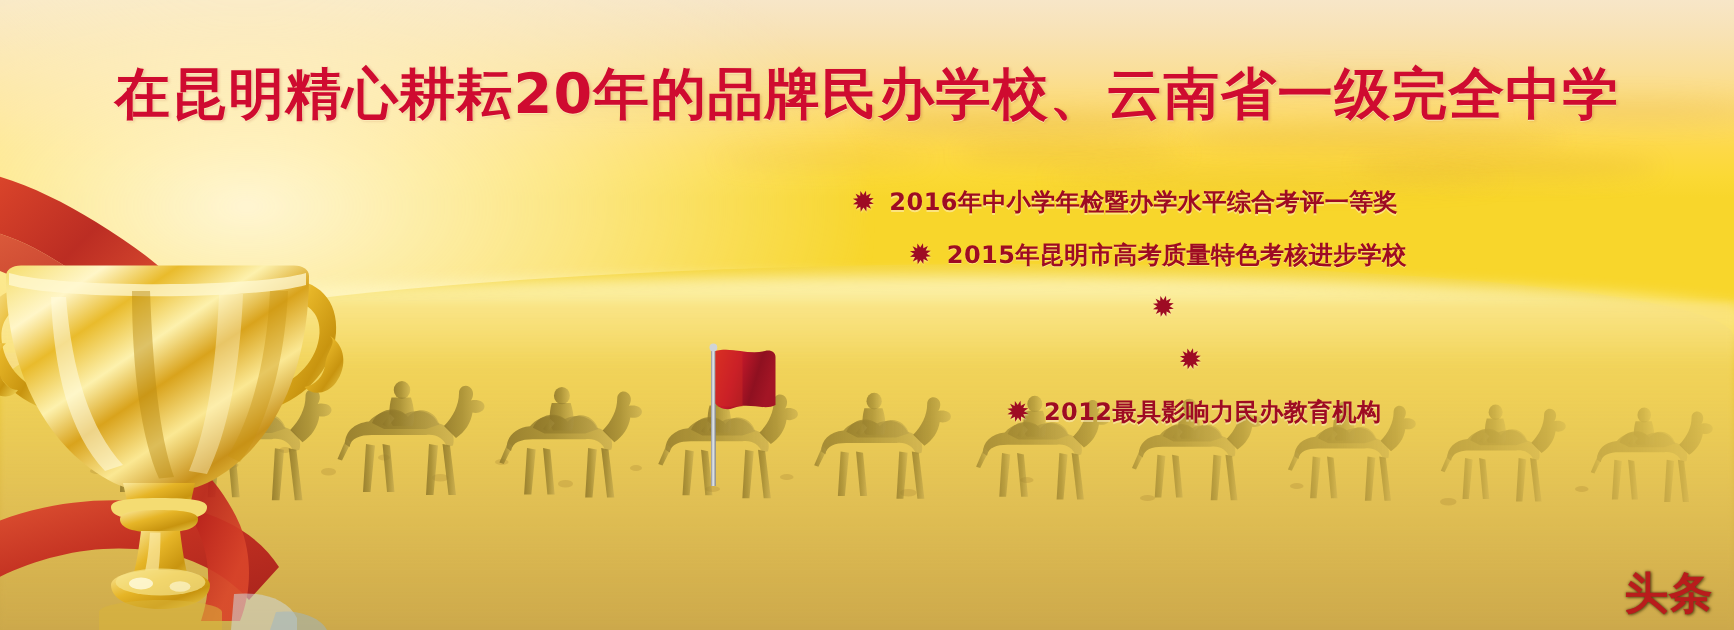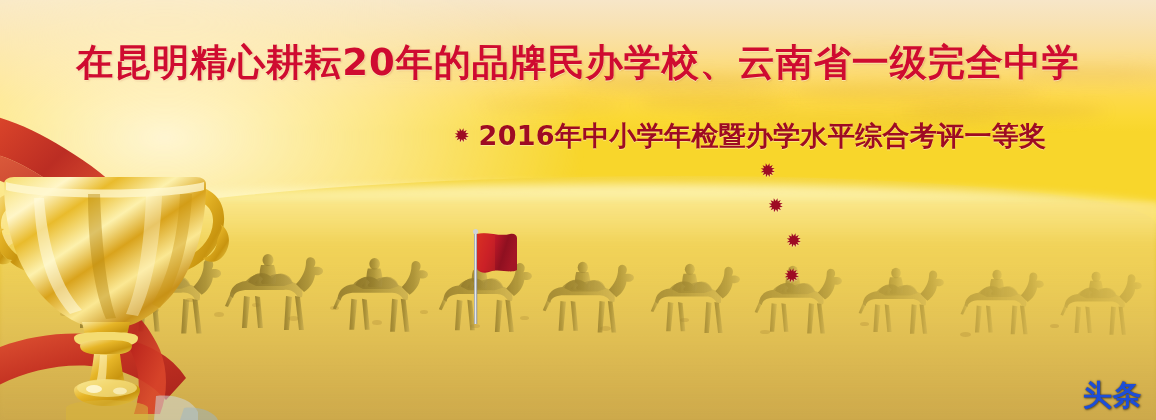--- a/index.html
+++ b/index.html
@@ -122,38 +122,38 @@
     color:#9e0b23;
     font-size:19px;
     line-height:1;
     margin-right:9px;
     display:inline-block;
     transform:rotate(-16deg);
     text-shadow:0 1px 1px rgba(255,235,180,.6);
   }
   .award-row .txt{
     color:#9e0b23;
-    font-size:27px;
+    font-size:16px;
     font-weight:700;
     letter-spacing:.3px;
     text-shadow:0 1px 0 rgba(255,240,195,.55);
     font-family:"DejaVu Sans","Liberation Sans",sans-serif;
   }
   
   .award-row.r1{padding-left:0px;}
   .award-row.r2{padding-left:44px;}
   .award-row.r3{padding-left:60px;}
   .award-row.r4{padding-left:96px;}
   .award-row.r5{padding-left:92px;}
 
   
   .watermark{
     position:absolute;right:14px;bottom:4px;
     display:flex;align-items:flex-start;
-    color:#1d4ed8;
+    color:#b91c1c;
     text-shadow:
       0 0 2px rgba(60,45,10,.75),
       1px 1px 2px rgba(60,45,10,.55);
     font-family:"DejaVu Sans","Liberation Sans",sans-serif;
   }
   .watermark .wm-brand{font-size:29px;font-weight:700;letter-spacing:.5px;}
   .watermark .wm-handle{font-size:28px;font-weight:400;margin-left:7px;letter-spacing:0px;}
 </style>
 </head>
 <body>
@@ -415,32 +415,34 @@
 
   <div class="awards">
 
     <div class="award-row r1">
       <span class="star">✹</span>
       <span class="txt">2016年中小学年检暨办学水平综合考评一等奖</span>
     </div>
 
     <div class="award-row r2">
       <span class="star">✹</span>
+      <span class="txt">2015年昆明市高考质量特色考核进步学校</span>
     </div>
 
     <div class="award-row r3">
       <span class="star">✹</span>
     </div>
 
     <div class="award-row r4">
       <span class="star">✹</span>
     </div>
 
     <div class="award-row r5">
       <span class="star">✹</span>
+      <span class="txt">2012最具影响力民办教育机构</span>
     </div>
 
   </div>
 
   <div class="watermark">
     <span class="wm-brand">头条</span>
   </div>
 
 </div>
 

